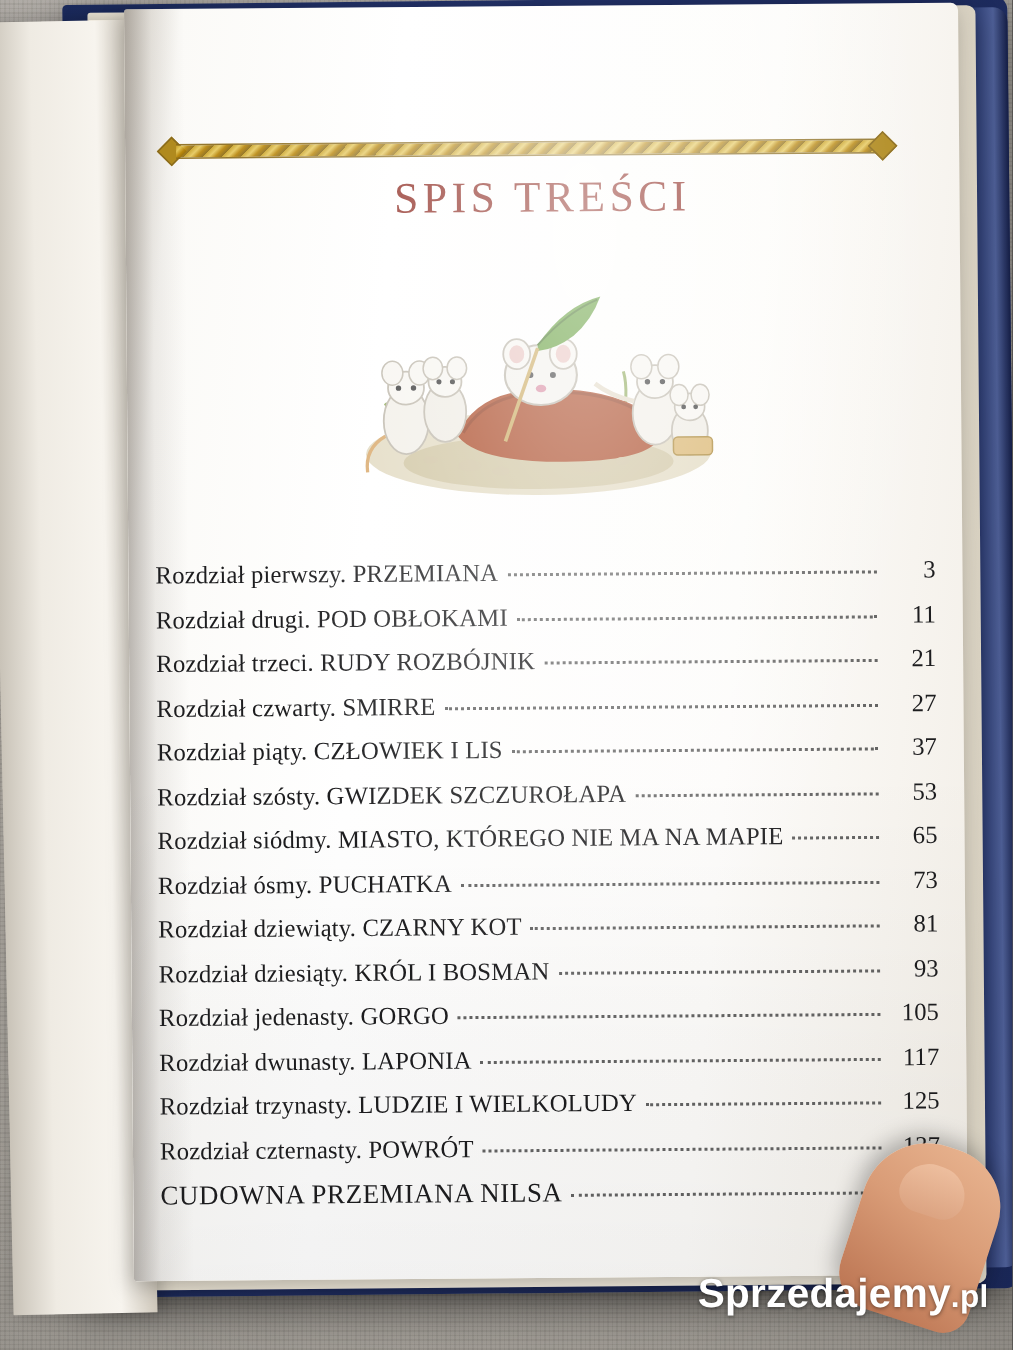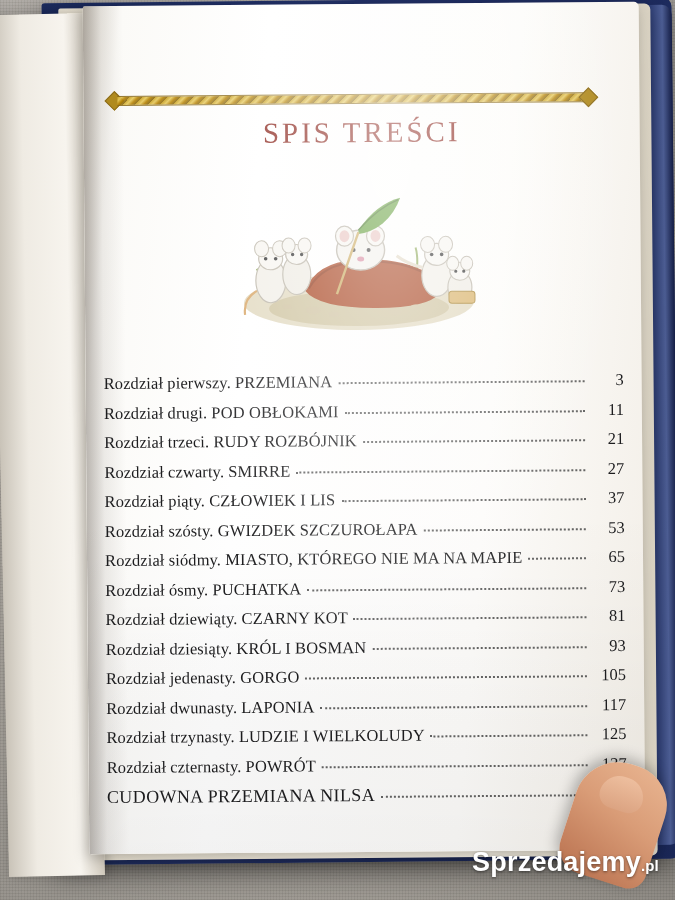--- a/index.html
+++ b/index.html
@@ -235,21 +235,21 @@
     right: 16px;
     bottom: 22px;
     font-family: "Liberation Sans", sans-serif;
     font-size: 27px;
     font-weight: bold;
     color: #ffffff;
     text-shadow: 0 1px 3px rgba(0,0,0,0.5);
     letter-spacing: 0.2px;
   }
   .watermark .tld {
-    font-size: 15px;
+    font-size: 21px;
     font-weight: bold;
   }
 </style>
 </head>
 <body>
 
 <div class="photo">
   <div class="carpet"></div>
   <div class="carpet-shadow"></div>
 

